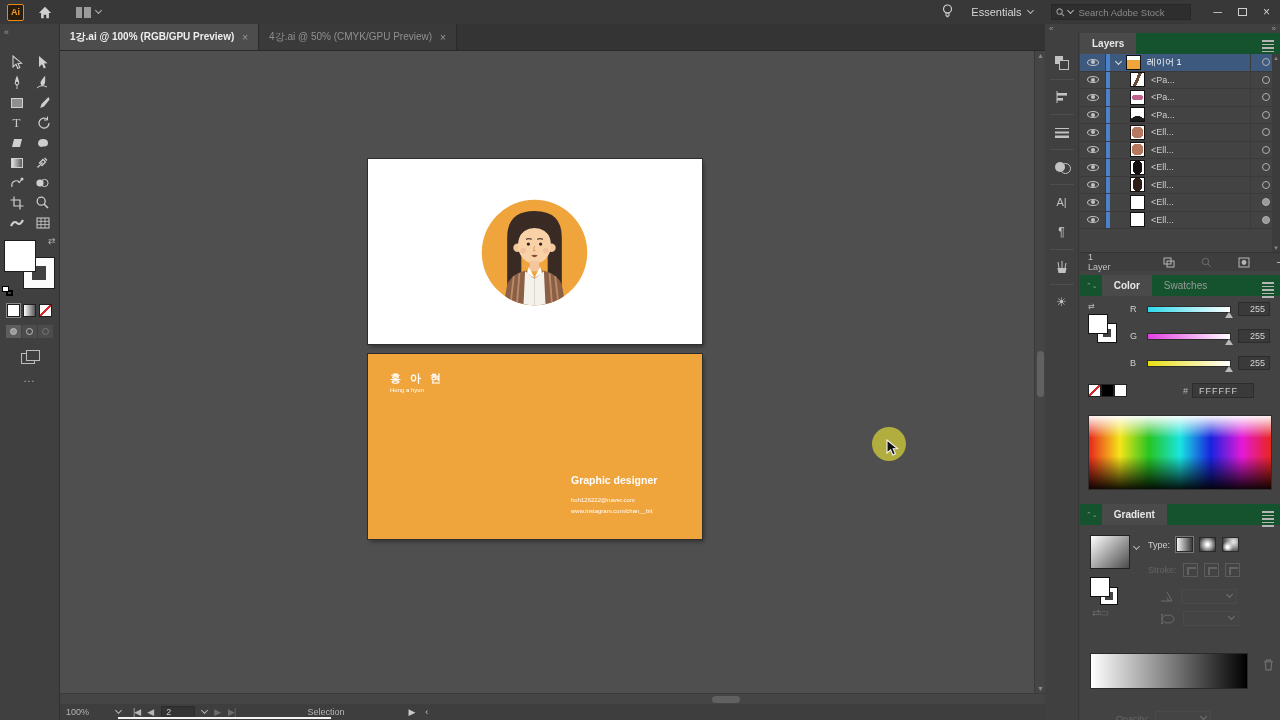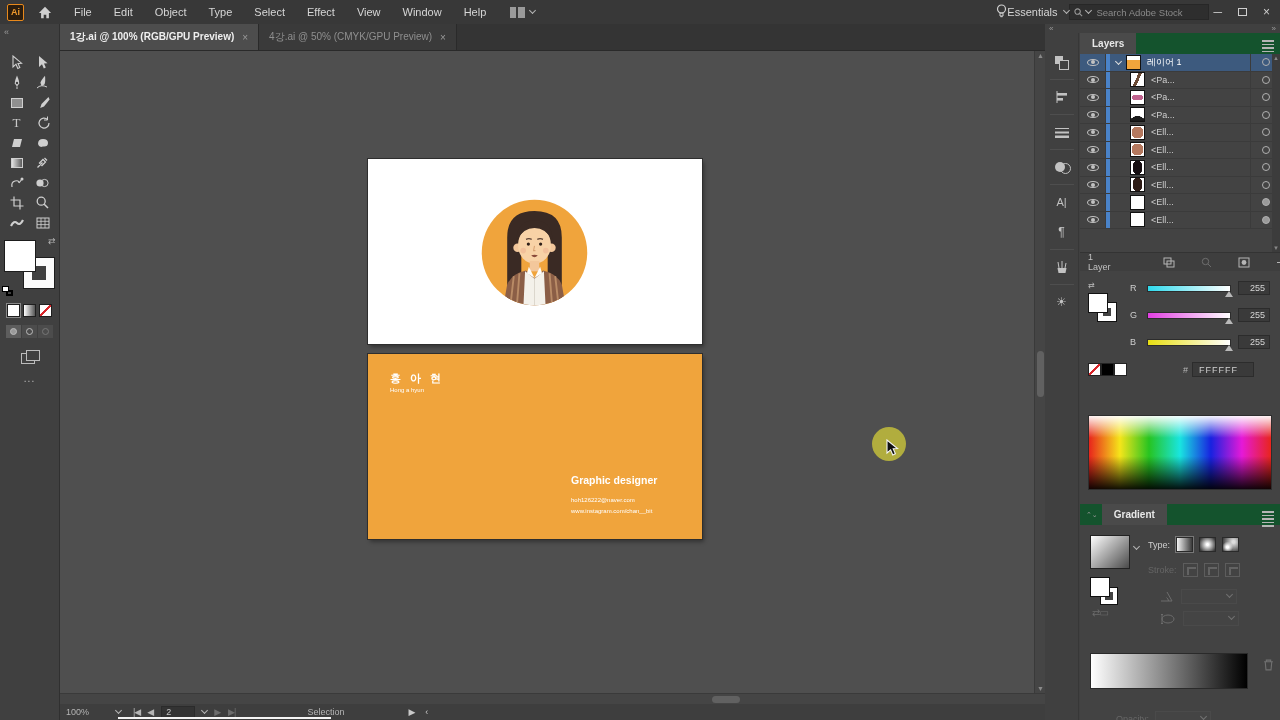--- a/index.html
+++ b/index.html
@@ -11,21 +11,21 @@
   .titlebar { position:absolute; left:0; top:0; width:1280px; height:24px; background:#383838;
     display:flex; align-items:center; color:#d6d6d6; font-size:11px; }
   .ai-logo { width:17px; height:17px; margin-left:7px; background:#2b1d0e; border:1px solid #e8891c;
     color:#f09a2c; font-size:9px; font-weight:bold; display:flex; align-items:center; justify-content:center; border-radius:2px; }
   .home { margin-left:14px; display:flex; }
   .menus { display:flex; margin-left:22px; gap:22px; }
   .menus span { cursor:default; }
   .ws-switch { display:flex; align-items:center; gap:5px; margin-left:24px; }
   .ws-grid { width:15px; height:11px; background:#9a9a9a; position:relative; }
   .ws-grid::after { content:""; position:absolute; left:6px; top:0; width:2px; height:11px; background:#383838; }
-  .tb-right { margin-left:auto; display:flex; align-items:center; padding-right:10px; }
+  .tb-right { margin-left:auto; display:flex; align-items:center; gap:18px; padding-right:10px; }
   .ws-name { display:flex; align-items:center; gap:7px; }
   .chev { width:5px; height:5px; border-right:1.4px solid #b5b5b5; border-bottom:1.4px solid #b5b5b5;
     transform:rotate(45deg); display:inline-block; margin-top:-3px; }
   .searchbox { width:140px; height:16px; background:#2e2e2e; border:1px solid #272727; display:flex;
     align-items:center; padding:0 4px; gap:3px; }
   .searchbox input { background:transparent; border:none; outline:none; color:#bdbdbd; font-size:9.5px; width:100px;
     font-family:"Liberation Sans", sans-serif; }
   .searchbox input::placeholder { color:#8a8a8a; }
   .winbtns { display:flex; align-items:center; gap:16px; font-size:12px; color:#cfcfcf; margin-left:4px; }
   .win-restore { width:9px; height:8px; border:1px solid #cfcfcf; position:relative; background:#383838; }
@@ -209,31 +209,20 @@
 
 <div id="app">
 
   <div class="titlebar">
     <div class="ai-logo">Ai</div>
     <span class="home">
       <svg width="14" height="13" viewBox="0 0 16 15">
           <path d="M8 1 L15 8 H12.5 V14 H9.5 V10 H6.5 V14 H3.5 V8 H1 Z" fill="#cfcfcf"></path>
         </svg>
     </span>
-    <div class="menus">
-      <span>File</span>
-      <span>Edit</span>
-      <span>Object</span>
-      <span>Type</span>
-      <span>Select</span>
-      <span>Effect</span>
-      <span>View</span>
-      <span>Window</span>
-      <span>Help</span>
-    </div>
     <div class="ws-switch">
       <span class="ws-grid"></span>
         <span class="chev"></span>
     </div>
     <div class="tb-right">
       <span>
         <svg width="11" height="15" viewBox="0 0 11 15">
             <circle cx="5.5" cy="5" r="4" fill="none" stroke="#cfcfcf" stroke-width="1.2"></circle>
             <path d="M4 9 h3 v3 h-3 z M4.5 12.7 h2" stroke="#cfcfcf" stroke-width="1" fill="none"></path>
           </svg>
@@ -715,20 +704,34 @@
             </span>
           <span class="fic dimmed">
               <svg width="10" height="11" viewBox="0 0 10 11">
                 <path d="M1 2.5 H9 M3 2.5 V1 H7 V2.5 M2 2.5 L2.7 10 H7.3 L8 2.5" stroke="#b5b5b5" fill="none"></path>
               </svg>
             </span>
         </div>
       </div>
 
       <div class="colorpanel">
+        <div class="phead">
+          <span class="collapse2">⌃⌄</span>
+          <span class="ptab">
+              <span>Color</span>
+            </span>
+          <span class="ptab inactive">
+              <span>Swatches</span>
+            </span>
+          <span class="pmenu">
+              <i></i>
+              <i></i>
+              <i></i>
+            </span>
+        </div>
         <div class="cbody">
           <div class="cfs">
             <span class="swap">⇄</span>
             <span class="fsf"></span>
             <span class="fss"></span>
           </div>
           <div class="chrow">
             <span class="chlabel">R</span>
             <span class="chtrack tr-r">
                 <span class="chhandle"></span>

